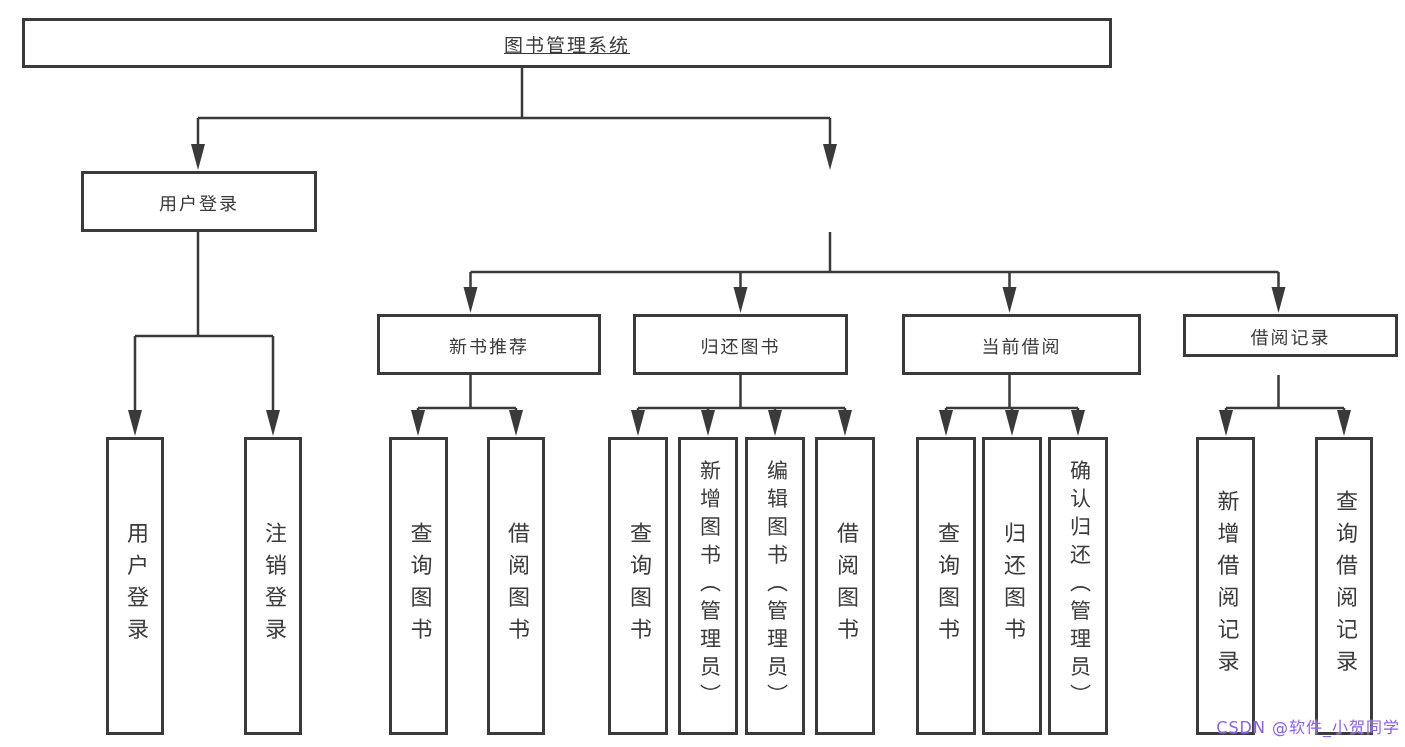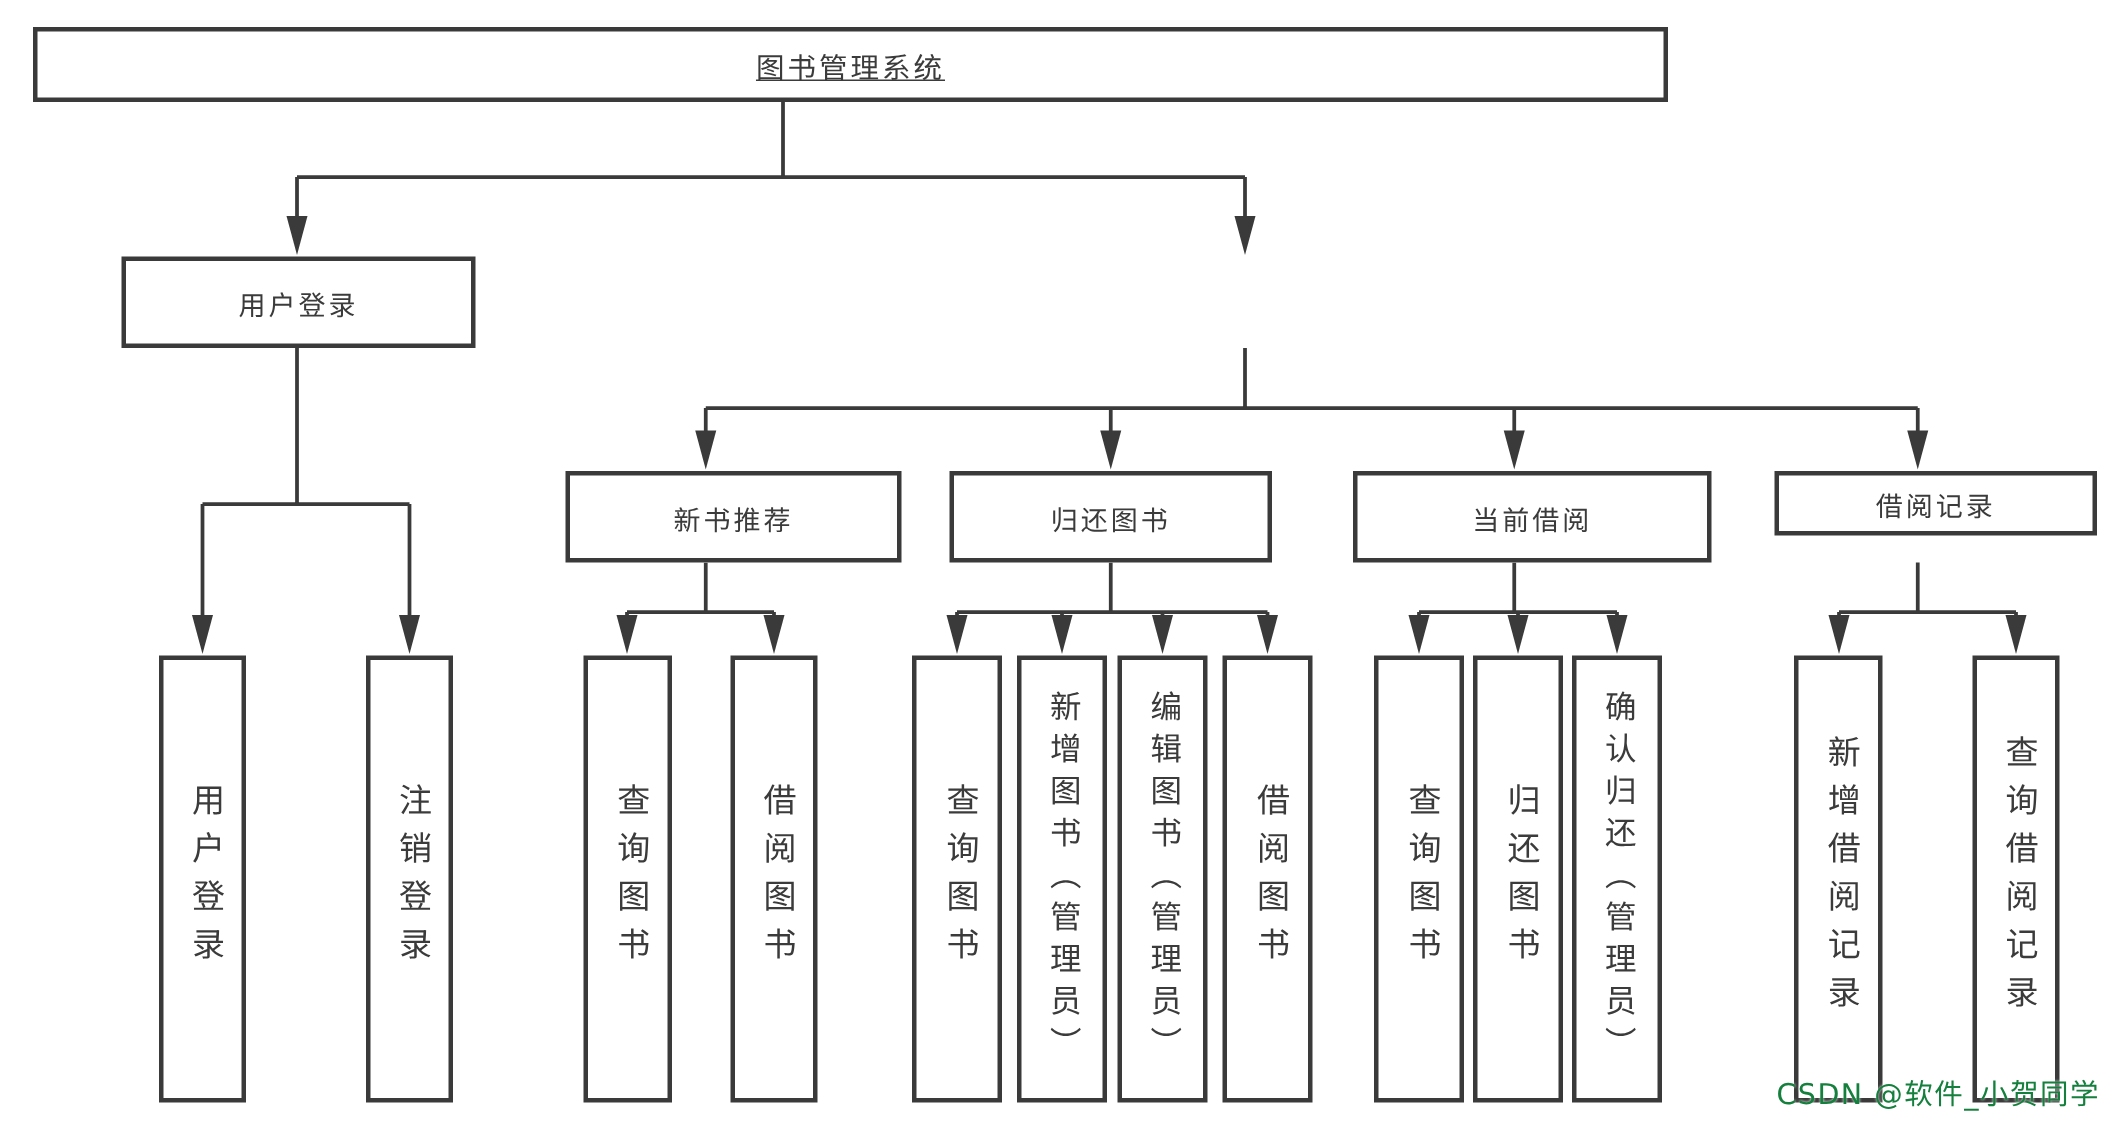--- a/index.html
+++ b/index.html
@@ -26,22 +26,22 @@
   .v{
     writing-mode:vertical-rl;
     font-size:22px;
     letter-spacing:10px;
     line-height:1;
   }
   .v.long{font-size:21px;letter-spacing:7px;}
   #watermark{
     position:absolute;
     right:5px;top:714px;
-    font-size:19px;
-    color:#15803d;
+    font-size:16px;
+    color:#8b5cf6;
     letter-spacing:1px;
     z-index:5;
     text-shadow:0 0 2px #ffffff;
     white-space:nowrap;
   }
 </style>
 </head>
 <body>
 
 <div id="stage">

